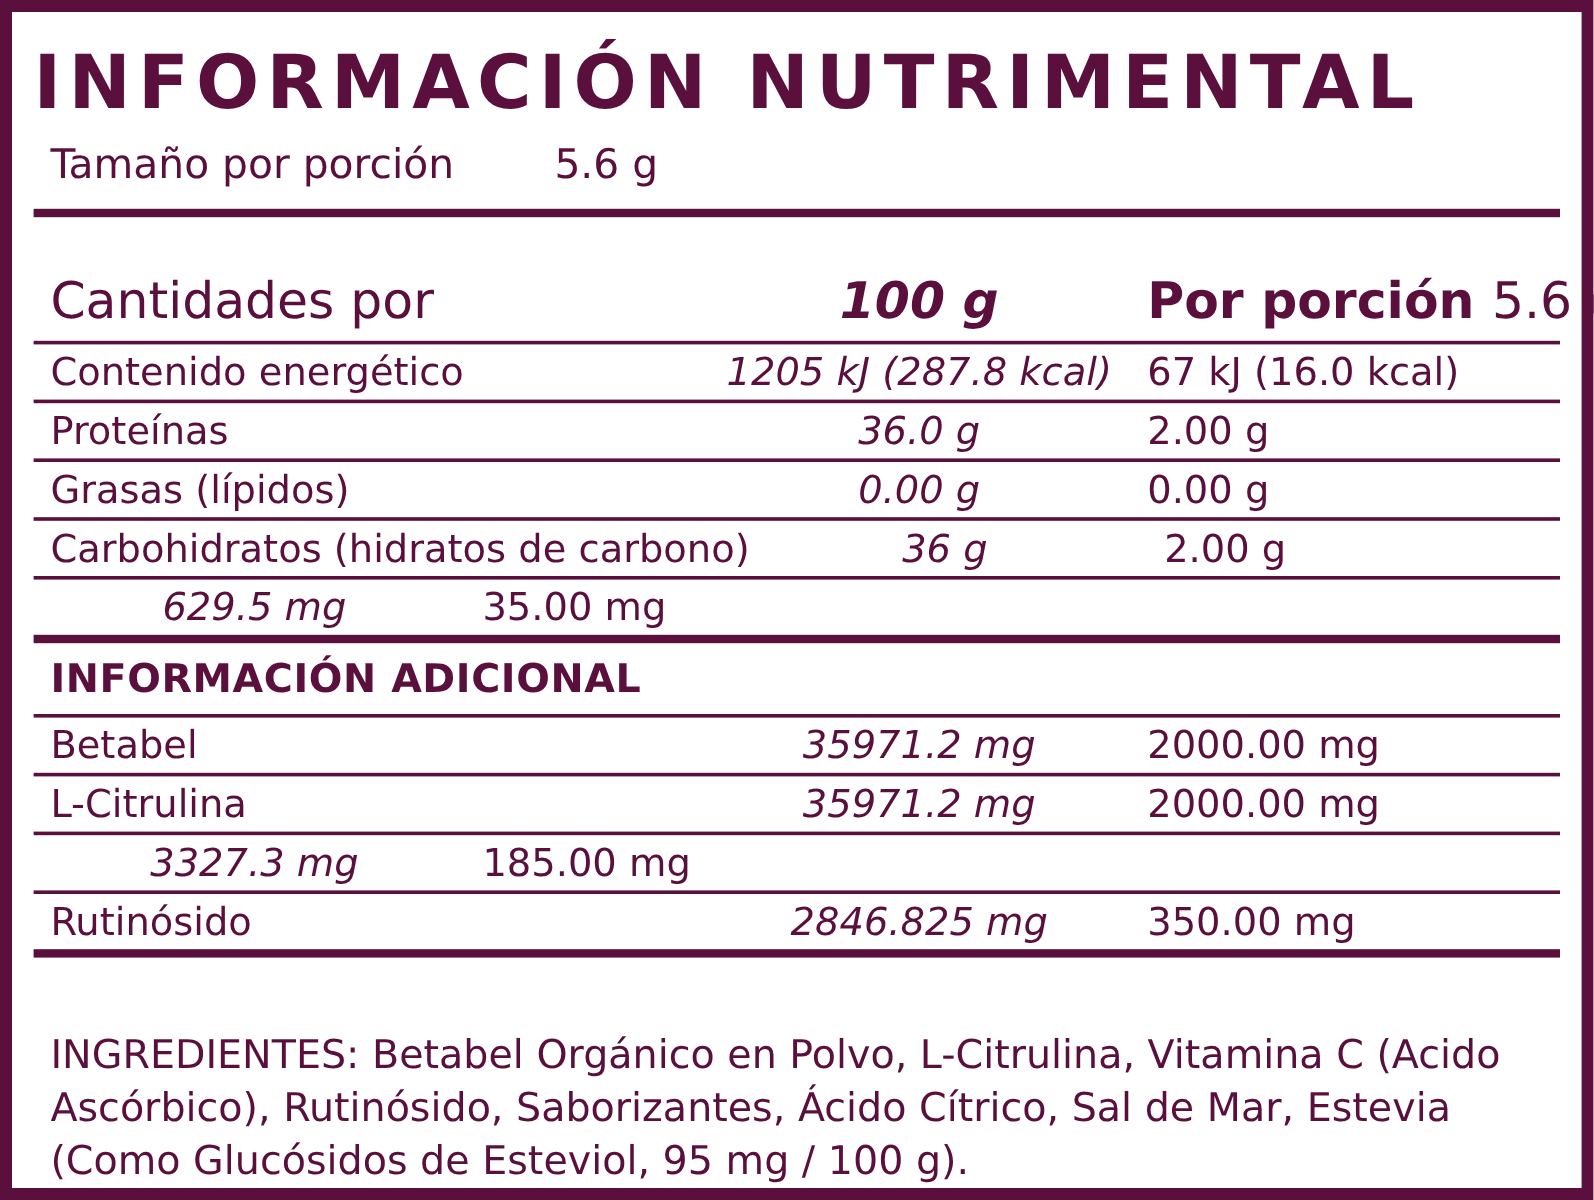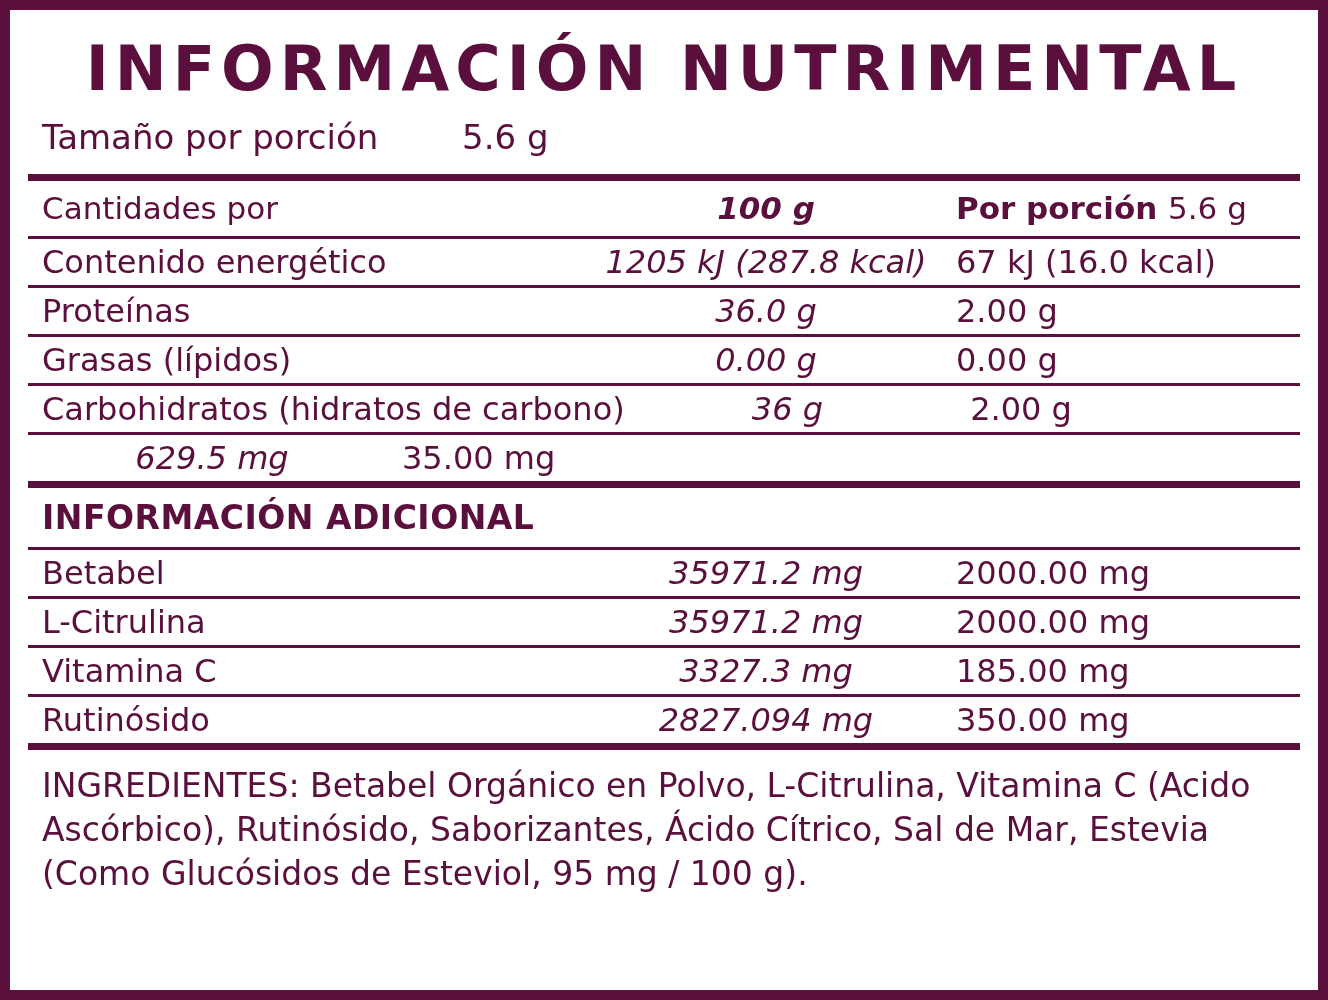--- a/index.html
+++ b/index.html
@@ -21,21 +21,21 @@
     padding: 8px 18px 6px 18px;
     display: flex;
     flex-direction: column;
   }
   
   .title {
     font-size: 62px;
     font-weight: bold;
     letter-spacing: 6px;
     line-height: 1.05;
-    text-align: center;
+    text-align: left;
     color: #5a0f3c;
     margin: 18px 0 14px 0;
     white-space: nowrap;
   }
   
   .serving-block {
     padding: 0 0 14px 14px;
   }
   .serving-row {
     display: flex;
@@ -76,41 +76,43 @@
     white-space: nowrap;
     font-style: italic;
   }
   .col-portion {
     width: 330px;
     text-align: left;
     padding-right: 14px;
     white-space: nowrap;
   }
   .head-row {
-    font-size: 31px;
+    font-size: 42px;
     padding-top: 12px;
     padding-bottom: 12px;
+    margin-top: 37px;
   }
   .head-row .col-100,
   .head-row .col-portion {
     font-weight: bold;
   }
   .head-row .col-portion .unit {
     font-weight: normal;
   }
   .section-title {
     font-size: 33px;
     font-weight: bold;
     padding: 10px 0 10px 14px;
     letter-spacing: 0.5px;
   }
   .ingredients {
     font-size: 33px;
     line-height: 1.33;
     padding: 14px 6px 0 14px;
+    margin-top: 45px;
   }
 </style>
 </head>
 <body>
 
 <div class="label-panel">
 
   <div class="title">INFORMACIÓN NUTRIMENTAL</div>
 
   <div class="serving-block">
@@ -177,29 +179,28 @@
   <div class="rule-thin"></div>
 
   <div class="row">
     <div class="col-name">L-Citrulina</div>
     <div class="col-100">35971.2 mg</div>
     <div class="col-portion">2000.00 mg</div>
   </div>
   <div class="rule-thin"></div>
 
   <div class="row">
-    <div class="col-name">Vitamina C</div>
     <div class="col-100">3327.3 mg</div>
     <div class="col-portion">185.00 mg</div>
   </div>
   <div class="rule-thin"></div>
 
   <div class="row">
     <div class="col-name">Rutinósido</div>
-    <div class="col-100">2827.094 mg</div>
+    <div class="col-100">2846.825 mg</div>
     <div class="col-portion">350.00 mg</div>
   </div>
 
   <div class="rule-thick"></div>
 
   <div class="ingredients">INGREDIENTES: Betabel Orgánico en Polvo, L-Citrulina, Vitamina C (Acido Ascórbico), Rutinósido, Saborizantes, Ácido Cítrico, Sal de Mar, Estevia (Como Glucósidos de Esteviol, 95 mg / 100 g).</div>
 
 </div>
 
 </body></html>

